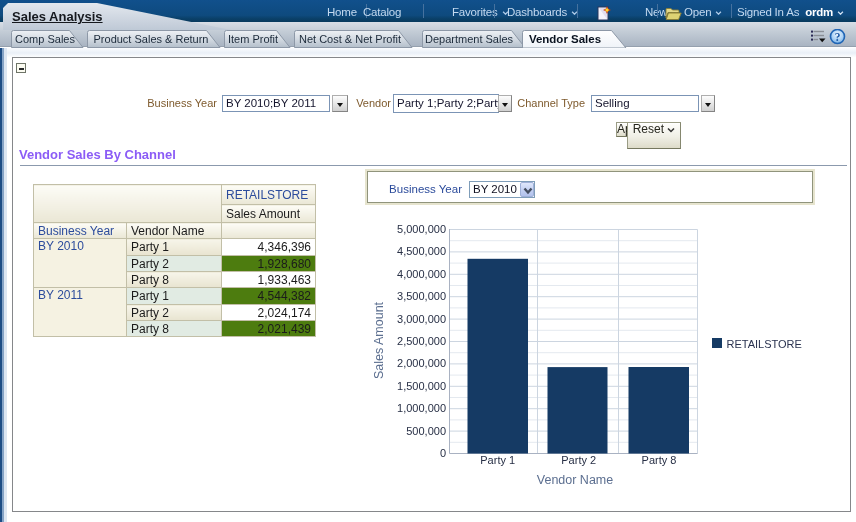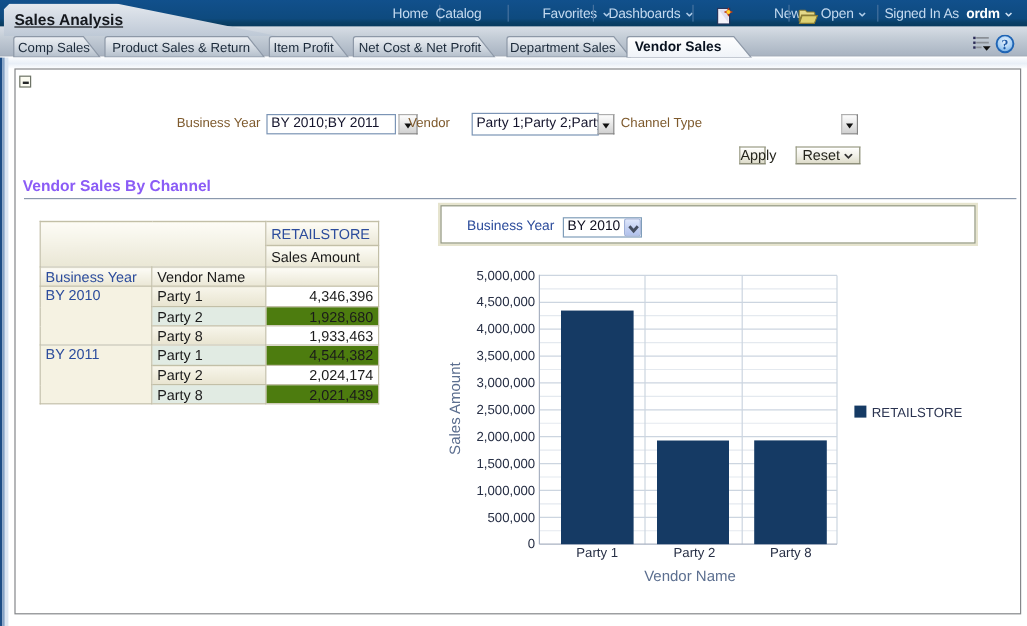--- a/index.html
+++ b/index.html
@@ -188,31 +188,32 @@
   <div class="abs" id="content"></div>
   <div class="abs" id="minus">
       <i></i>
     </div>
 
   <div class="abs plabel" style="left:137px; top:96px; width:80px;">Business Year</div>
   <div class="abs pinput" style="left:222px; top:95px; width:108px; height:17px;">BY 2010;BY 2011</div>
   <div class="abs dbtn" style="left:332px; top:95px; width:16px; height:17px;">
       <i></i>
     </div>
-  <div class="abs plabel" style="left:328px; top:96px; width:47px;">Vendor</div>
+  <div class="abs plabel" style="left:344px; top:96px; width:47px;">Vendor</div>
   <div class="abs pinput" style="left:393px; top:94px; width:106px; height:19px; line-height:17px;">Party 1;Party 2;Party</div>
   <div class="abs dbtn" style="left:498px; top:95px; width:14px; height:17px;">
       <i></i>
     </div>
   <div class="abs plabel" style="left:510px; top:96px; width:75px;">Channel Type</div>
+  <div class="abs pinput" style="left:591px; top:95px; width:108px; height:17px;">Selling</div>
   <div class="abs dbtn" style="left:701px; top:95px; width:14px; height:17px;">
       <i></i>
     </div>
   <div class="abs obtn" style="left:616px; top:122px; width:22px; height:15px; line-height:13px;">Apply</div>
-  <div class="abs obtn" style="left:663px; top:122px; width:54px; height:15px; line-height:13px;">Reset <svg style="width:8px;height:5px;" viewBox="0 0 8 5">
+  <div class="abs obtn" style="left:627px; top:122px; width:54px; height:27px; line-height:13px;">Reset <svg style="width:8px;height:5px;" viewBox="0 0 8 5">
         <path d="M1 0.5 L4 3.5 L7 0.5" fill="none" stroke="#333" stroke-width="1.5"></path>
       </svg></div>
 
   <div class="abs" id="sectitle">Vendor Sales By Channel</div>
   <div class="abs" id="sechr"></div>
 
   <div class="abs" id="selbox"></div>
   <div class="abs" id="sellabel">Business Year</div>
   <div class="abs" id="selsel">BY 2010</div>
   <div class="abs" id="selarr">

